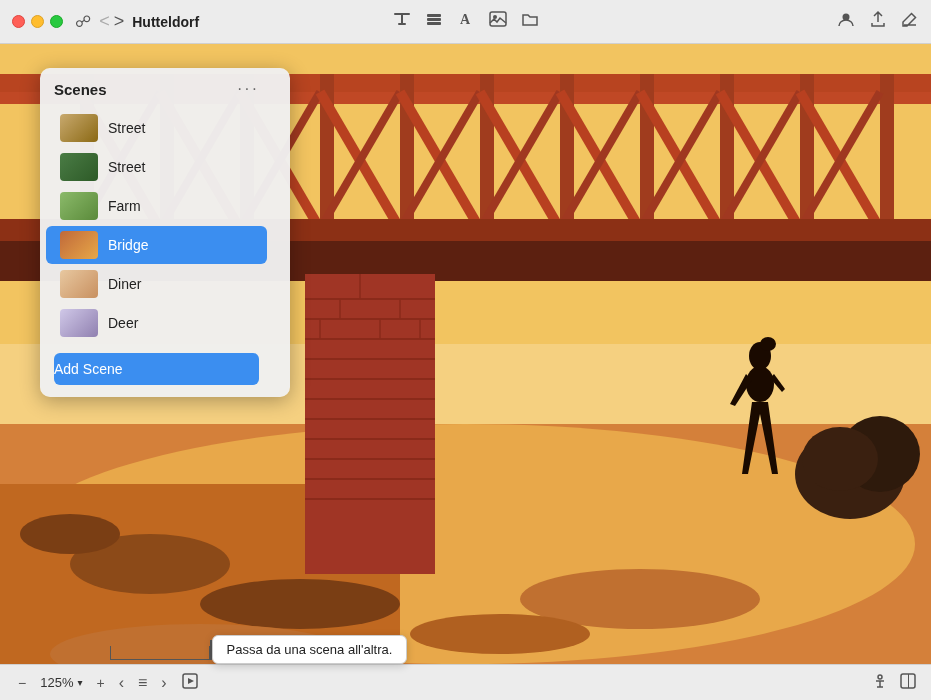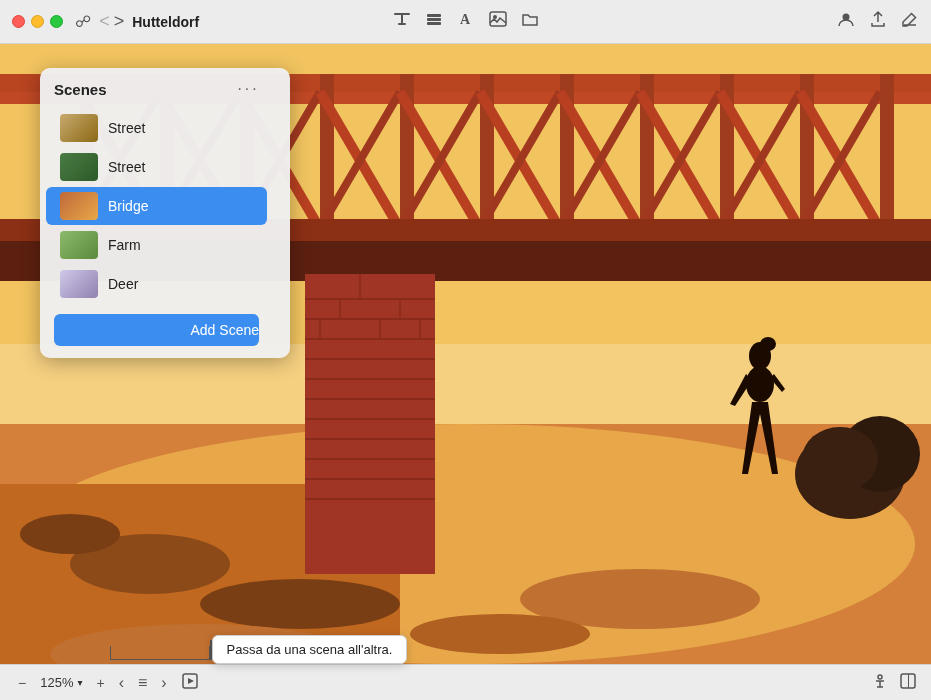--- a/index.html
+++ b/index.html
@@ -147,21 +147,21 @@
       margin: 10px 14px 0 14px;
       background: #3b8ef0;
       color: #fff;
       border: none;
       border-radius: 6px;
       padding: 8px 0;
       width: calc(100% - 28px);
       font-size: 14px;
       font-weight: 500;
       cursor: pointer;
-      text-align: right;
+      text-align: left;
     }
 
     
     .bottom-toolbar {
       width: 100%;
       height: 36px;
       background: #ececec;
       border-top: 1px solid #d0d0d0;
       display: flex;
       align-items: center;
@@ -408,31 +408,37 @@
             <div class="thumb-inner"></div>
           </div>
           <span class="scene-label">Street</span>
         </div>
         <div class="scene-item">
           <div class="scene-thumb thumb-forest">
             <div class="thumb-inner"></div>
           </div>
           <span class="scene-label">Street</span>
         </div>
+        <div class="scene-item">
+          <div class="scene-thumb thumb-farm">
+            <div class="thumb-inner"></div>
+          </div>
+          <span class="scene-label">Farm</span>
+        </div>
         <div class="scene-item active">
           <div class="scene-thumb thumb-bridge">
             <div class="thumb-inner"></div>
           </div>
           <span class="scene-label">Bridge</span>
         </div>
         <div class="scene-item">
-          <div class="scene-thumb thumb-farm">
-            <div class="thumb-inner"></div>
-          </div>
-          <span class="scene-label">Farm</span>
+          <div class="scene-thumb thumb-diner">
+            <div class="thumb-inner"></div>
+          </div>
+          <span class="scene-label">Diner</span>
         </div>
         <div class="scene-item">
           <div class="scene-thumb thumb-deer">
             <div class="thumb-inner"></div>
           </div>
           <span class="scene-label">Deer</span>
         </div>
       </div>
 
     <button class="add-scene-btn">Add Scene</button>

